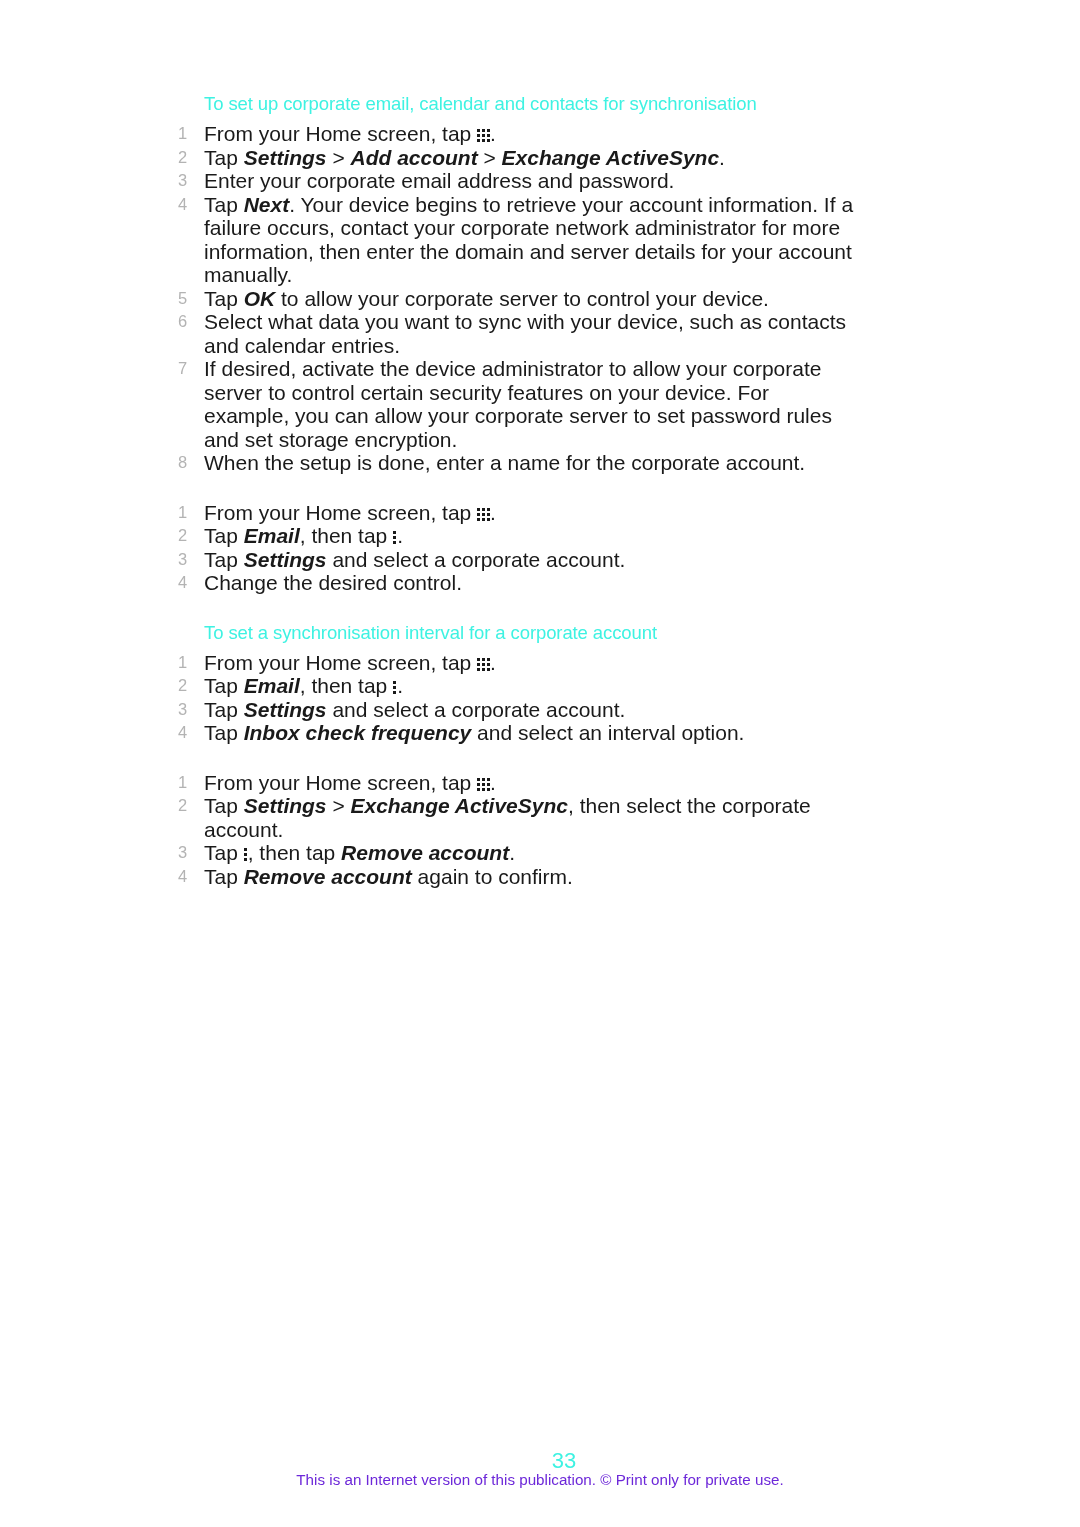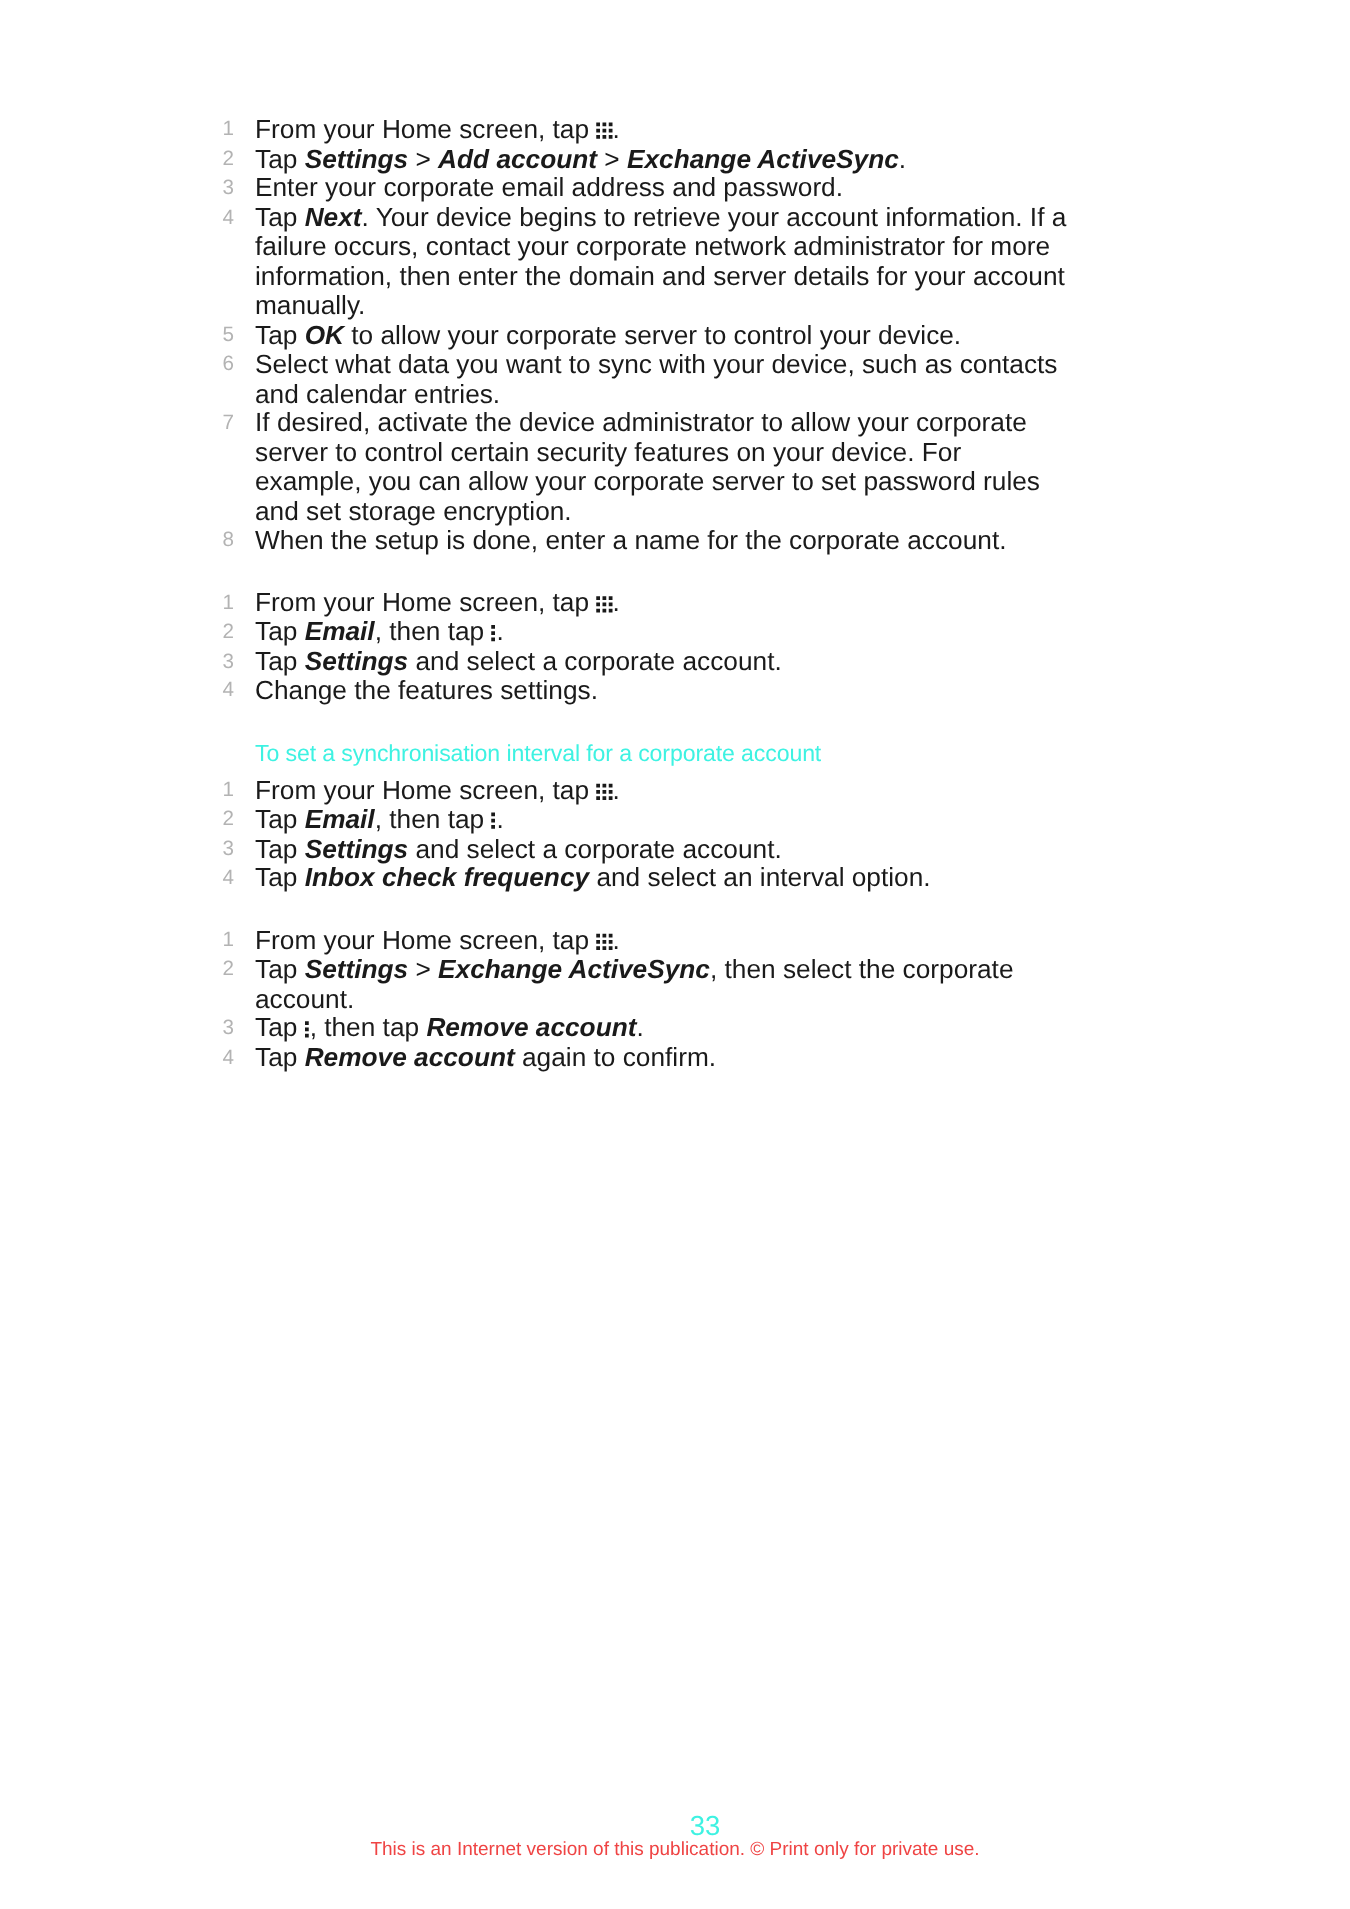--- a/index.html
+++ b/index.html
@@ -129,50 +129,51 @@
     font-size: 22px;
     line-height: 22px;
     padding-left: 24px;
   }
   .footer-note {
     position: absolute;
     left: 0;
     top: 1470px;
     width: 1080px;
     text-align: center;
-    color: #ef4444;
+    color: #6d28d9;
     font-size: 15.2px;
     line-height: 20px;
   }
 </style>
 </head>
 <body>
 
 <div class="page">
 
   <div class="content">
 
   <div class="section">
+        <div class="section-heading">To set up corporate email, calendar and contacts for synchronisation</div>
         <ol class="steps">
           <li><span>From your Home screen, tap </span><span class="icon-appgrid"><i></i><i></i><i></i><i></i><i></i><i></i><i></i><i></i><i></i></span><span>.</span></li>
           <li><span>Tap </span><span class="b">Settings</span><span> &gt; </span><span class="b">Add account</span><span> &gt; </span><span class="b">Exchange ActiveSync</span><span>.</span></li>
           <li><span>Enter your corporate email address and password.</span></li>
           <li><span>Tap </span><span class="b">Next</span><span>. Your device begins to retrieve your account information. If a failure occurs, contact your corporate network administrator for more information, then enter the domain and server details for your account manually.</span></li>
           <li><span>Tap </span><span class="b">OK</span><span> to allow your corporate server to control your device.</span></li>
           <li><span>Select what data you want to sync with your device, such as contacts and calendar entries.</span></li>
           <li><span>If desired, activate the device administrator to allow your corporate server to control certain security features on your device. For example, you can allow your corporate server to set password rules and set storage encryption.</span></li>
           <li><span>When the setup is done, enter a name for the corporate account.</span></li>
         </ol>
       </div>
       <div class="section">
         <ol class="steps">
           <li><span>From your Home screen, tap </span><span class="icon-appgrid"><i></i><i></i><i></i><i></i><i></i><i></i><i></i><i></i><i></i></span><span>.</span></li>
           <li><span>Tap </span><span class="b">Email</span><span>, then tap </span><span class="icon-overflow"><i></i><i></i><i></i></span><span>.</span></li>
           <li><span>Tap </span><span class="b">Settings</span><span> and select a corporate account.</span></li>
-          <li><span>Change the features settings.</span></li>
+          <li><span>Change the desired control.</span></li>
         </ol>
       </div>
       <div class="section">
         <div class="section-heading">To set a synchronisation interval for a corporate account</div>
         <ol class="steps">
           <li><span>From your Home screen, tap </span><span class="icon-appgrid"><i></i><i></i><i></i><i></i><i></i><i></i><i></i><i></i><i></i></span><span>.</span></li>
           <li><span>Tap </span><span class="b">Email</span><span>, then tap </span><span class="icon-overflow"><i></i><i></i><i></i></span><span>.</span></li>
           <li><span>Tap </span><span class="b">Settings</span><span> and select a corporate account.</span></li>
           <li><span>Tap </span><span class="b">Inbox check frequency</span><span> and select an interval option.</span></li>
         </ol>

